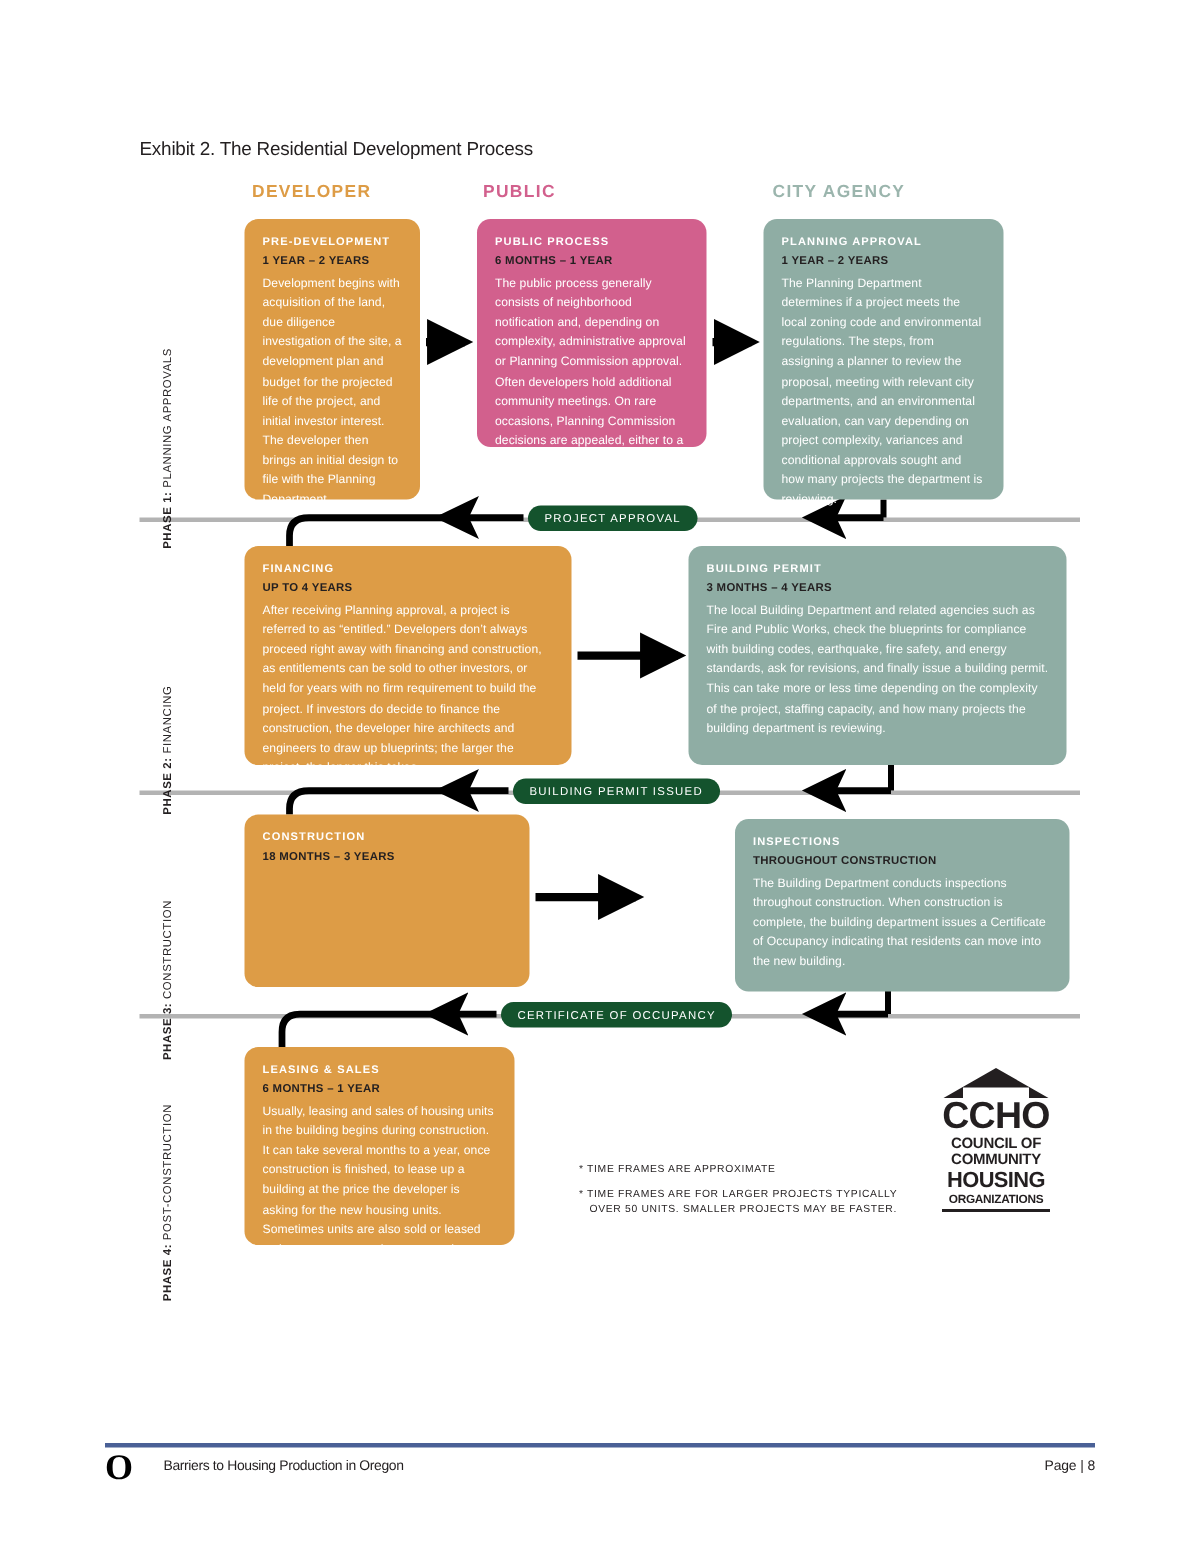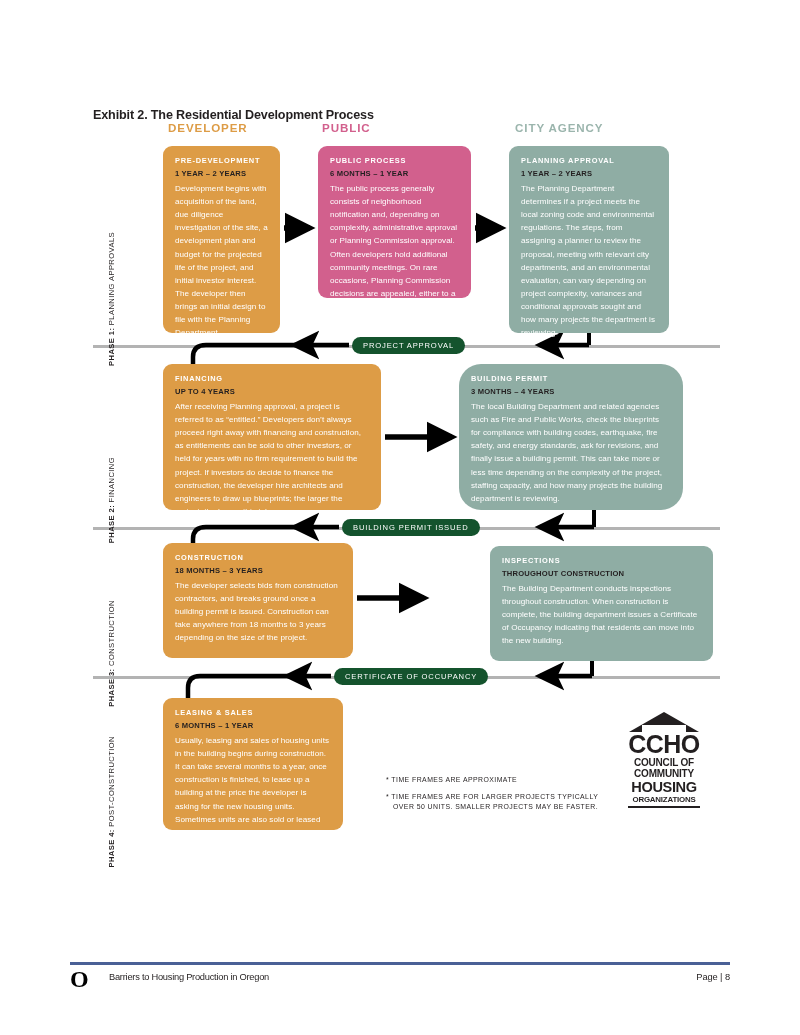--- a/index.html
+++ b/index.html
@@ -6,23 +6,22 @@
   html,body { background:#ffffff; }
   body {
     width:800px; height:1035px; position:relative;
     font-family:"Liberation Sans", sans-serif;
     color:#231f20; overflow:hidden;
   }
 
   
   .exhibit-title{
     position:absolute; left:93px; top:92px;
-    font-size:12.6px; font-weight:bold; letter-spacing:-0.15px;
+    font-size:12.6px; font-weight:normal; letter-spacing:-0.15px;
     color:#231f20;
-    margin-top:16px;
   }
 
   
   .col-head{
     position:absolute; top:121px;
     font-size:11.6px; font-weight:bold; letter-spacing:0.9px;
   }
   .col-head.developer{ left:168px; color:#dd9c46; }
   .col-head.public{    left:322px; color:#d2608d; }
   .col-head.city{      left:515px; color:#9bb5ad; }
@@ -74,21 +73,21 @@
   .box.pink{   background:#d2608d; }
   .box.teal{   background:#8fada4; }
 
   
   #box-pre-development{ left:163px; top:146px; width:117px; height:187px; }
   #box-public-process { left:318px; top:146px; width:153px; height:152px; }
   #box-planning-approval{ left:509px; top:146px; width:160px; height:187px; }
 
   
   #box-financing     { left:163px; top:364px; width:218px; height:146px; }
-  #box-building-permit{ left:459px; top:364px; width:224px; height:146px;border-radius:22px; }
+  #box-building-permit{ left:459px; top:364px; width:252px; height:146px; }
 
   
   #box-construction  { left:163px; top:543px; width:190px; height:115px; }
   #box-inspections   { left:490px; top:546px; width:223px; height:115px; }
 
   
   #box-leasing-sales { left:163px; top:698px; width:180px; height:132px; }
 
   
   .pill{
@@ -248,21 +247,20 @@
 
   <div class="box teal" id="box-building-permit">
     <div class="b-title">BUILDING PERMIT</div>
     <div class="b-time">3 MONTHS – 4 YEARS</div>
     <div class="b-body">The local Building Department and related agencies such as Fire and Public Works, check the blueprints for compliance with building codes, earthquake, fire safety, and energy standards, ask for revisions, and finally issue a building permit. This can take more or less time depending on the complexity of the project, staffing capacity, and how many projects the building department is reviewing.</div>
   </div>
 
   <div class="box orange" id="box-construction">
     <div class="b-title">CONSTRUCTION</div>
     <div class="b-time">18 MONTHS – 3 YEARS</div>
-    <div class="b-body">The developer selects bids from construction contractors, and breaks ground once a building permit is issued. Construction can take anywhere from 18 months to 3 years depending on the size of the project.</div>
   </div>
 
   <div class="box teal" id="box-inspections">
     <div class="b-title">INSPECTIONS</div>
     <div class="b-time">THROUGHOUT CONSTRUCTION</div>
     <div class="b-body">The Building Department conducts inspections throughout construction. When construction is complete, the building department issues a Certificate of Occupancy indicating that residents can move into the new building.</div>
   </div>
 
   <div class="box orange" id="box-leasing-sales">
     <div class="b-title">LEASING &amp; SALES</div>

